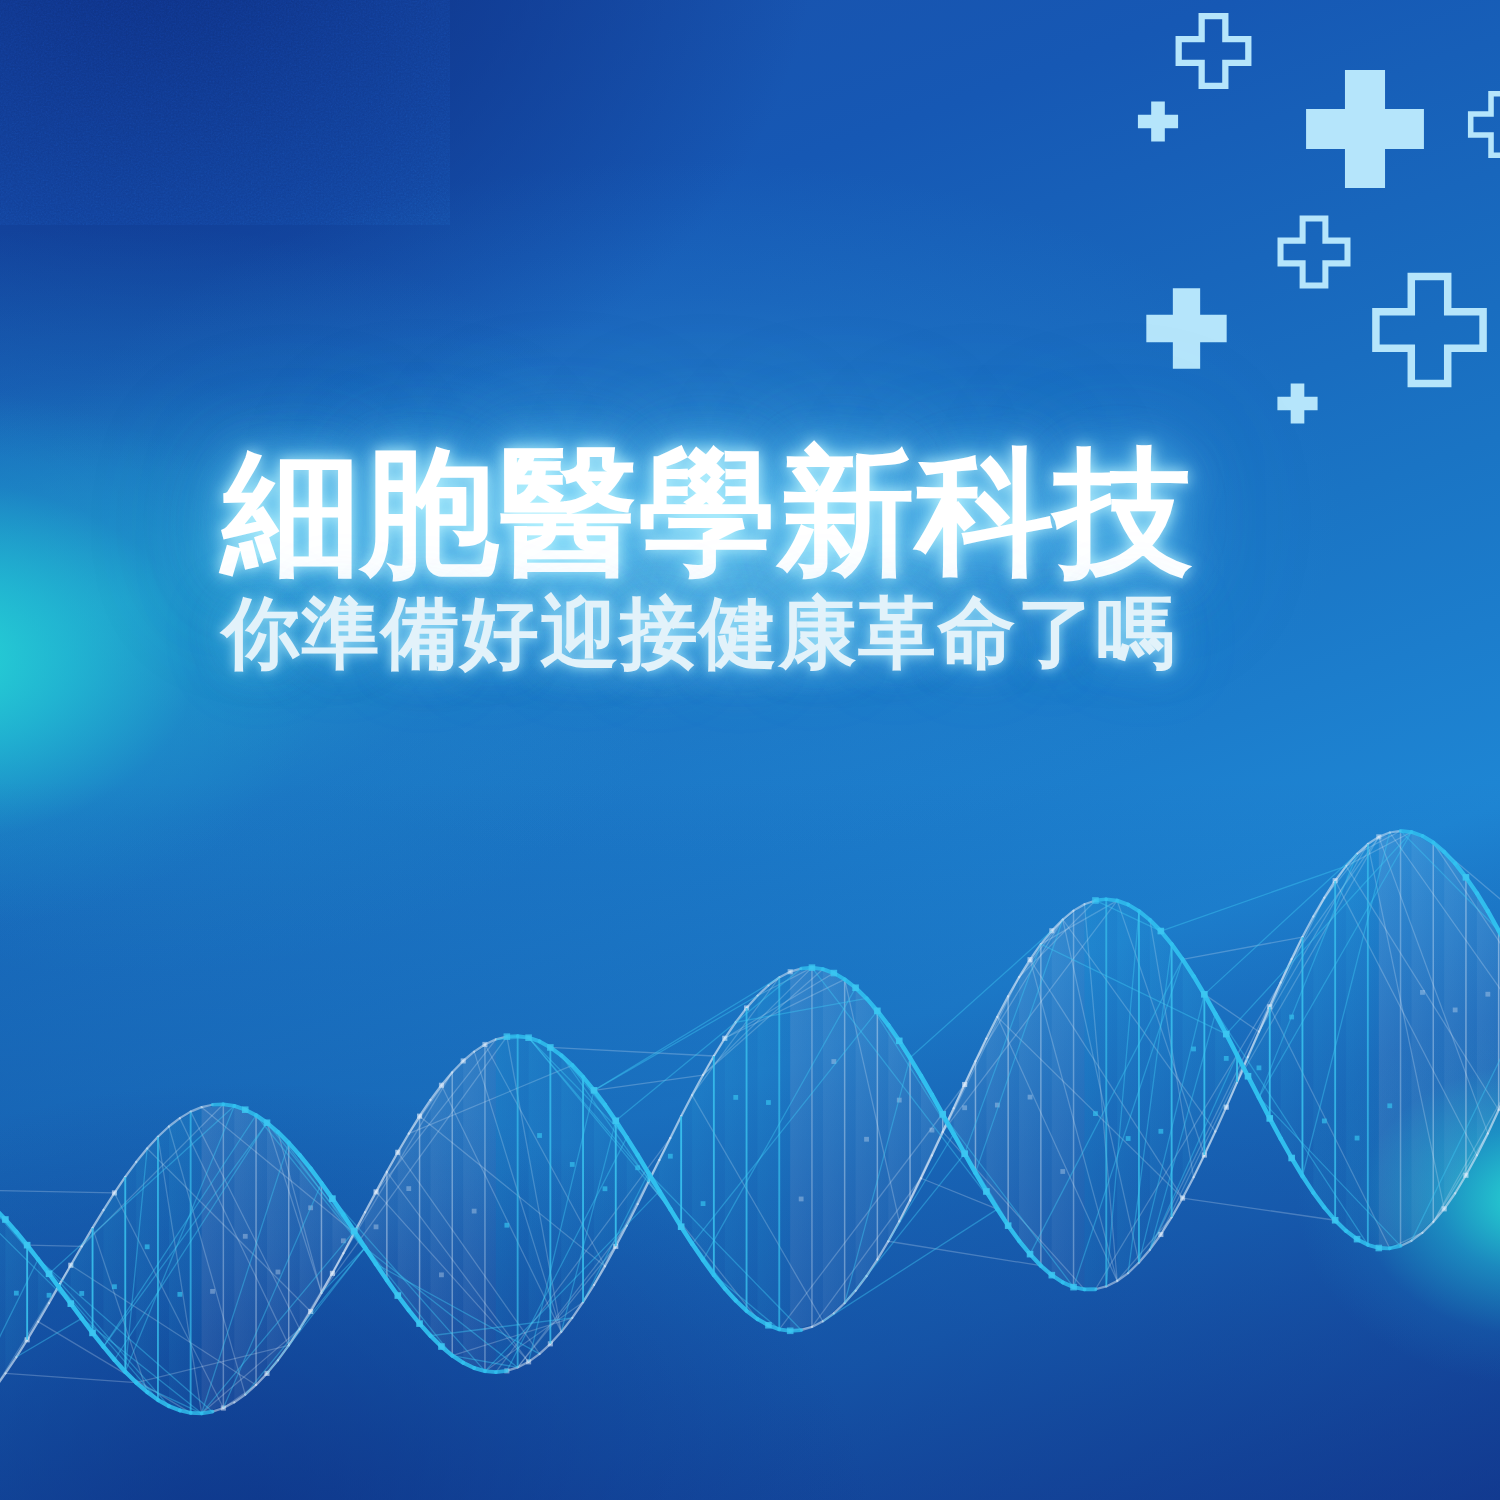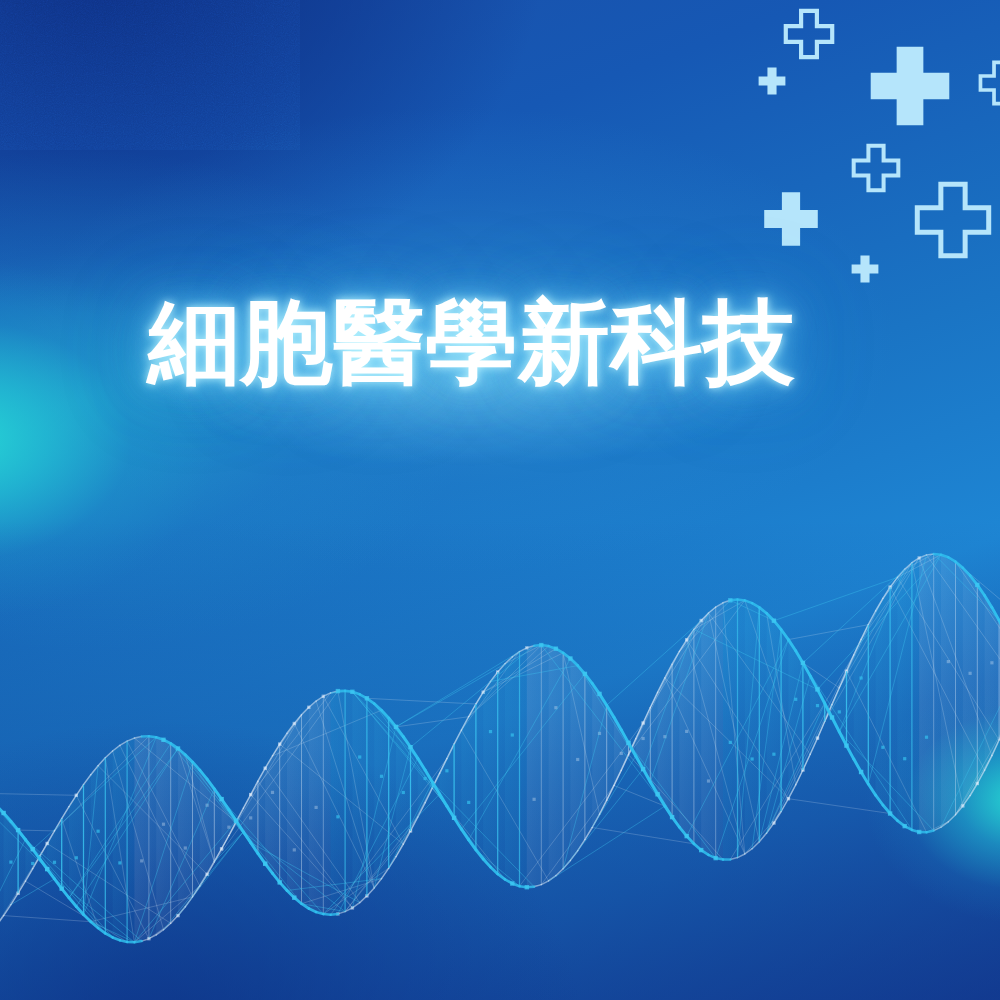--- a/index.html
+++ b/index.html
@@ -910,20 +910,21 @@
             <rect x="903.1" y="327.1" width="3.2" height="3.2" fill="#35c0ee" fill-opacity=".70"></rect>
             <rect x="924.9" y="305.6" width="3.2" height="3.2" fill="#35c0ee" fill-opacity=".70"></rect>
           </g>
         </g>
     </svg>
   </div>
 
   <div class="title-glow"></div>
   <div class="textblock">
     <h1 class="title">細胞醫學新科技</h1>
+    <p class="subtitle">你準備好迎接健康革命了嗎</p>
   </div>
 
   <svg class="noise">
     <filter id="grainf">
       <feTurbulence type="fractalNoise" baseFrequency="0.9" numOctaves="3" stitchTiles="stitch"></feTurbulence>
       <feColorMatrix type="saturate" values="0"></feColorMatrix>
     </filter>
     <rect width="100%" height="100%" filter="url(#grainf)"></rect>
   </svg>
 

